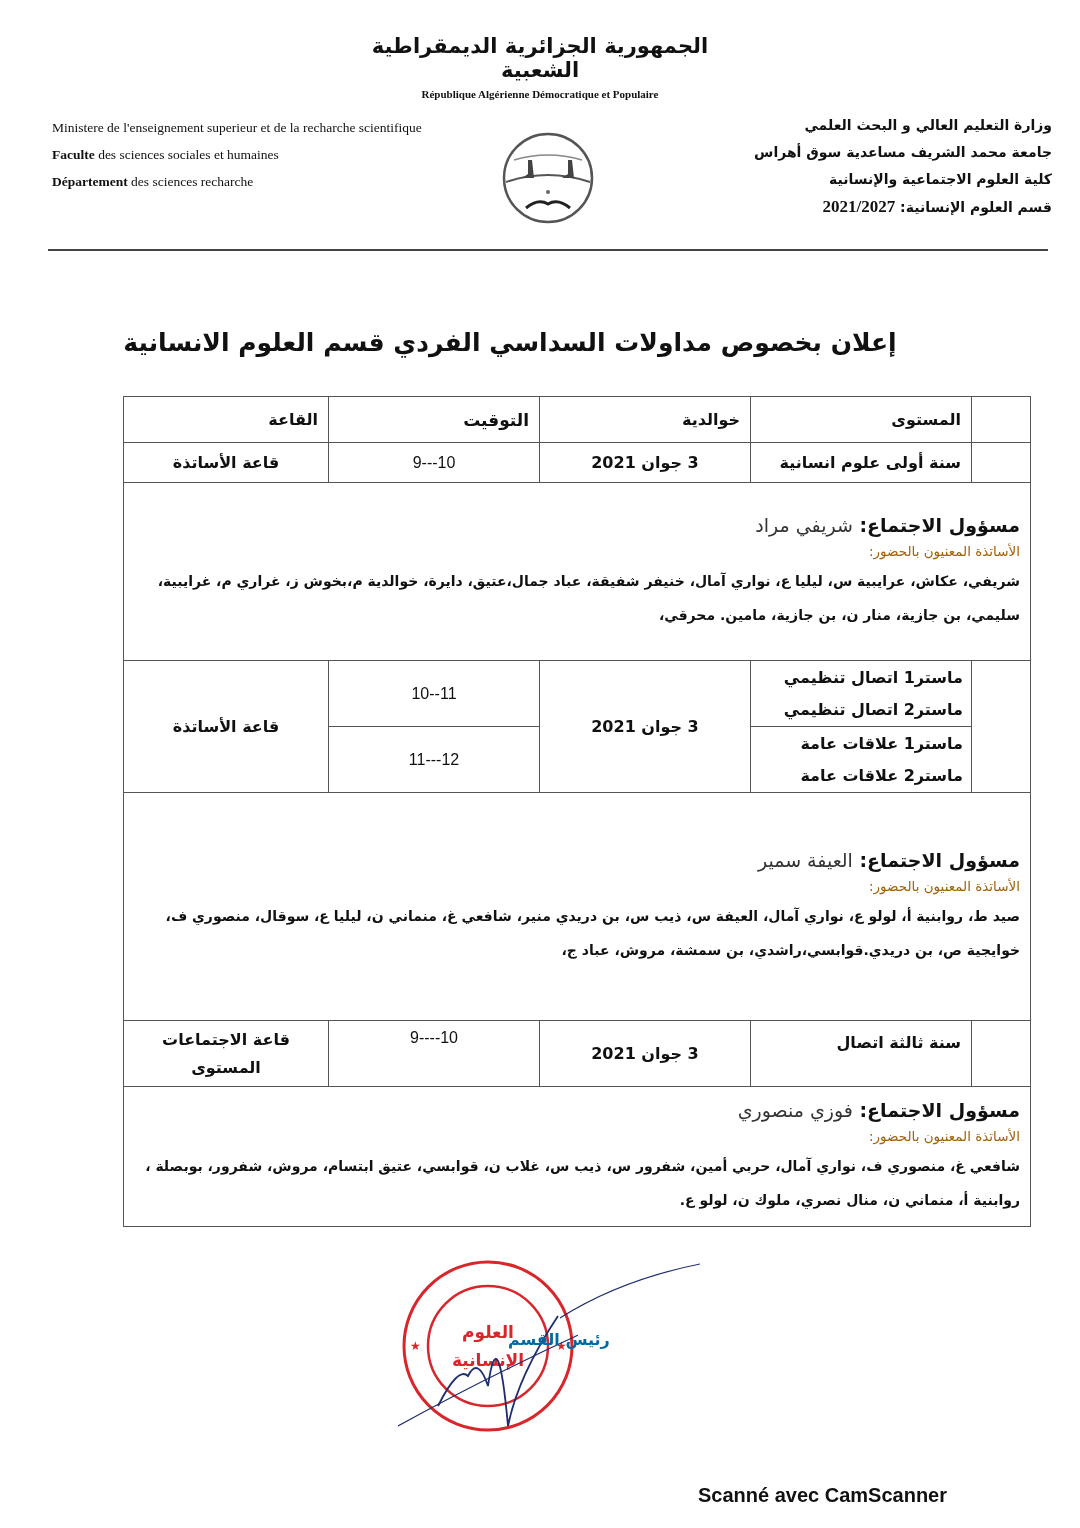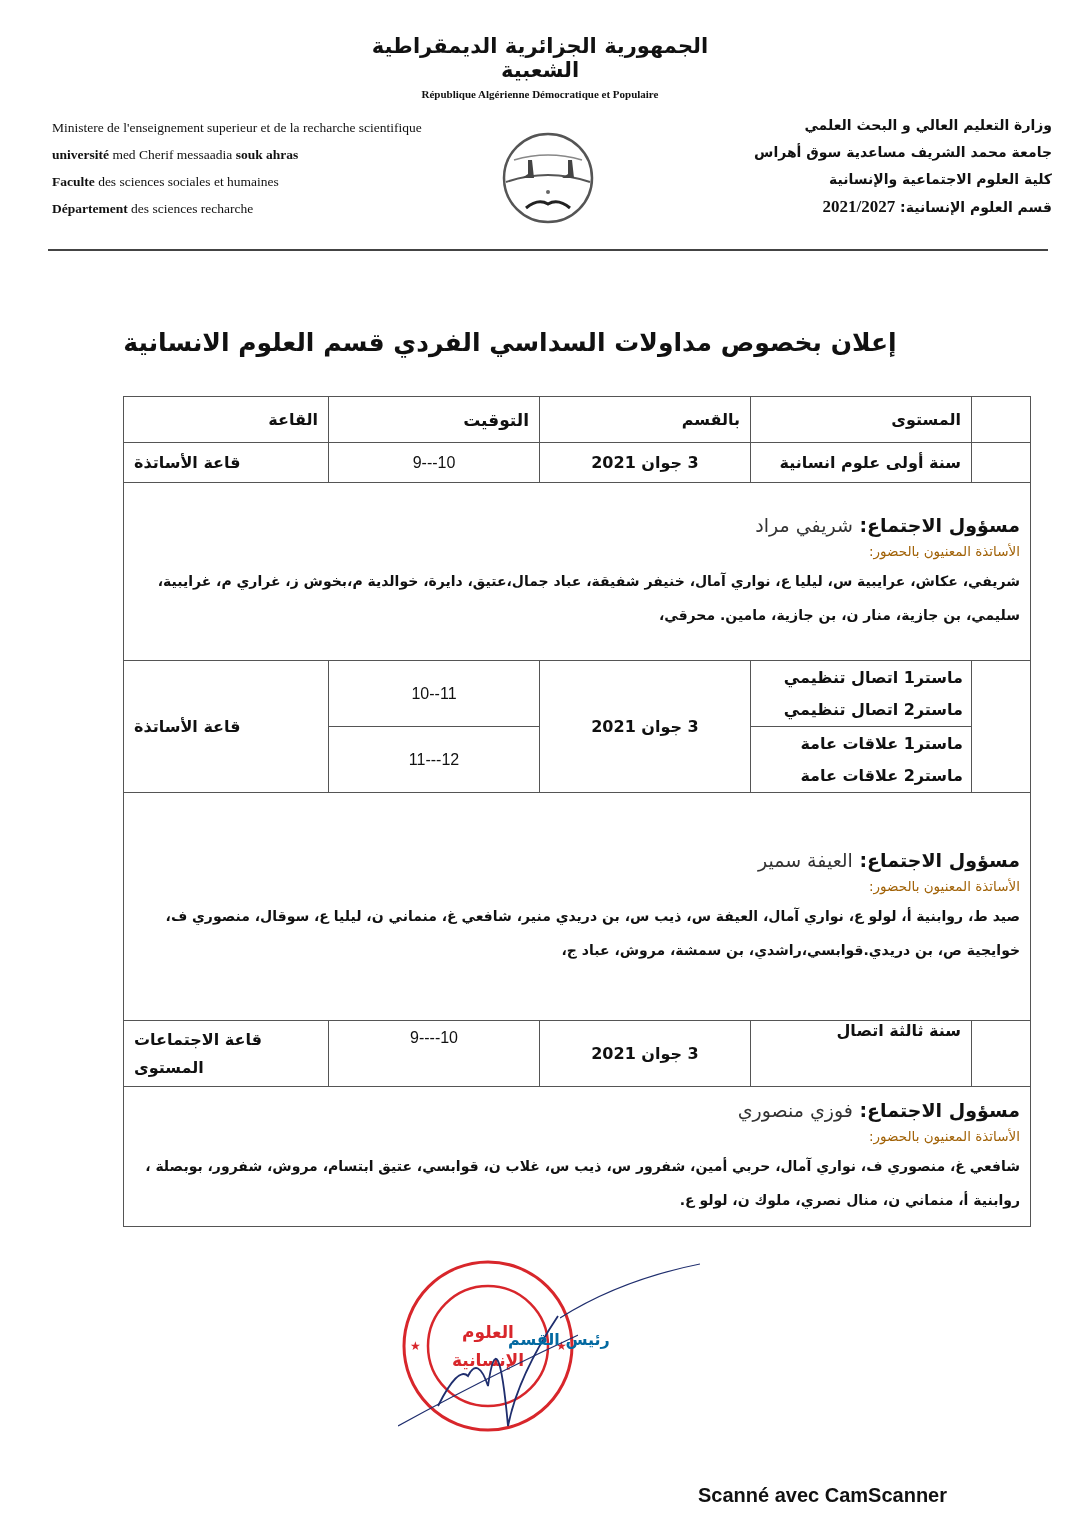--- a/index.html
+++ b/index.html
@@ -20,21 +20,21 @@
   .hr-top { left: 48px; top: 249px; width: 1000px; height: 2px; background: #444; }
 
   .title { left: 100px; top: 328px; width: 820px; text-align: center; direction: rtl; font-size: 25px; font-weight: bold; }
 
   table.sched { position: absolute; left: 123px; top: 396px; width: 908px; border-collapse: collapse; direction: rtl; }
   table.sched td { border: 1.5px solid #555; padding: 0 10px; font-size: 16px; vertical-align: middle; }
   td.blank { width: 38px; }
   td.lvl { width: 200px; font-weight: bold; text-align: right; }
   td.date { width: 190px; font-weight: bold; text-align: center; font-size: 17px; }
   td.time { width: 190px; text-align: center; font-size: 19px; font-family: "Liberation Sans", sans-serif; }
-  td.room { text-align: left; font-weight: bold; }
+  td.room { text-align: center; font-weight: bold; }
   td.hd { font-weight: bold; font-size: 17px; }
   td.hd-c { text-align: right; }
   td.info { text-align: right; padding: 8px 6px 10px 10px; vertical-align: top; }
   .info-resp { font-size: 19px; font-weight: bold; line-height: 26px; }
   .info-resp span.nm { font-weight: normal; color: #333; }
   .info-concerned { font-size: 13.5px; color: #a16207; line-height: 26px; }
   .info-names { font-size: 14px; font-weight: bold; line-height: 34px; }
   .lvl-line { display: block; line-height: 32px; }
 
   .stamp { left: 398px; top: 1256px; width: 180px; height: 180px; }
@@ -42,21 +42,20 @@
   .scanner { left: 698px; top: 1484px; font-family: "Liberation Sans", sans-serif; font-size: 20px; font-weight: bold; color: #111; }
 </style>
 </head>
 <body>
 
 <div class="abs republic-ar">الجمهورية الجزائرية الديمقراطية الشعبية</div>
 <div class="abs republic-fr">République Algérienne Démocratique et Populaire</div>
 
 <div class="abs hdr-fr">
   <div>Ministere de l'enseignement superieur et de la recharche scientifique</div>
-  <div><b>université</b><span> med  Cherif messaadia </span><b>souk ahras</b></div>
   <div><b>Faculte</b><span> des sciences sociales et humaines</span></div>
   <div><b>Département</b><span> des sciences recharche</span></div>
 </div>
 
 <div class="abs logo">
   <svg width="112" height="112" viewBox="0 0 112 112">
     <circle cx="56" cy="58" r="44" fill="none" stroke="#555" stroke-width="2.5"></circle>
     <path d="M14 62 Q56 48 98 62" fill="none" stroke="#555" stroke-width="2"></path>
     <path d="M22 40 Q56 30 90 40" fill="none" stroke="#888" stroke-width="1.5"></path>
     <path d="M36 40 L36 54 L30 58 L42 58 L40 40 Z" fill="#444"></path>
@@ -75,21 +74,21 @@
 
 <div class="abs hr-top"></div>
 
 <div class="abs title">إعلان بخصوص مداولات السداسي الفردي قسم العلوم الانسانية</div>
 
 <table class="sched">
   <tbody>
       <tr style="height:46px">
     <td class="blank"></td>
     <td class="hd hd-c lvl">المستوى</td>
-    <td class="hd hd-c date" style="text-align:right">بالقسم</td>
+    <td class="hd hd-c date" style="text-align:right">خوالدية</td>
     <td class="hd hd-c time" style="text-align:right;font-family:'DejaVu Sans',sans-serif;font-size:17px">التوقيت</td>
     <td class="hd hd-c">القاعة</td>
   </tr>
 
   <tr style="height:40px">
     <td class="blank"></td>
     <td class="lvl">سنة أولى علوم انسانية</td>
     <td class="date">3 جوان 2021</td>
     <td class="time">10---9</td>
     <td class="room">قاعة الأساتذة</td>
@@ -122,21 +121,21 @@
   <tr style="height:228px">
     <td colspan="5" class="info">
       <div class="info-resp"><span>مسؤول الاجتماع:</span> <span class="nm">العيفة سمير</span></div>
       <div class="info-concerned">الأساتذة المعنيون بالحضور:</div>
       <div class="info-names">صيد ط، روابنية أ، لولو ع، نواري آمال، العيفة س، ذيب س، بن دريدي منير، شافعي غ، منماني ن، ليليا ع، سوقال، منصوري ف، خوايجية ص، بن دريدي.قوابسي،راشدي، بن سمشة، مروش، عباد ج،</div>
     </td>
   </tr>
 
   <tr style="height:66px">
     <td class="blank"></td>
-    <td class="lvl" style="vertical-align:top;padding-top:0">سنة ثالثة اتصال</td>
+    <td class="lvl" style="vertical-align:top;padding-top:12px">سنة ثالثة اتصال</td>
     <td class="date">3 جوان 2021</td>
     <td class="time" style="vertical-align:top;padding-top:8px">10----9</td>
     <td class="room" style="line-height:28px">قاعة الاجتماعات المستوى</td>
   </tr>
   <tr style="height:140px">
     <td colspan="5" class="info">
       <div class="info-resp"><span>مسؤول الاجتماع:</span> <span class="nm">فوزي منصوري</span></div>
       <div class="info-concerned">الأساتذة المعنيون بالحضور:</div>
       <div class="info-names">شافعي غ، منصوري ف، نواري آمال، حربي أمين، شفرور س، ذيب س، غلاب ن، قوابسي، عتيق ابتسام، مروش، شفرور، بوبصلة ، روابنية أ، منماني ن، منال نصري، ملوك ن، لولو ع.</div>
     </td>

